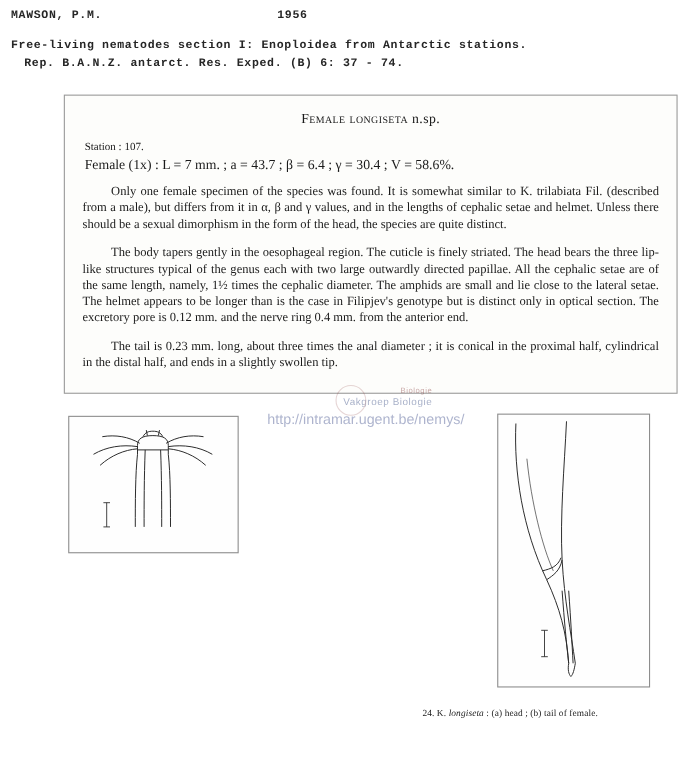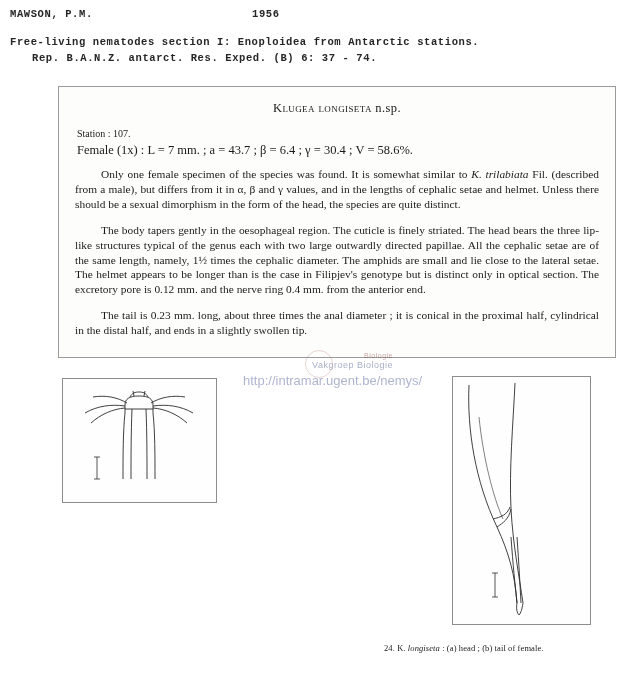--- a/index.html
+++ b/index.html
@@ -35,21 +35,21 @@
     left: 252px;
     top: 8px;
   }
   #hdr-title {
     position: absolute;
     left: 10px;
     top: 36px;
   }
   #hdr-ref {
     position: absolute;
-    left: 20px;
+    left: 10px;
     top: 52px;
     padding-left: 12px;
   }
 
   
   #paper {
     position: absolute;
     left: 58px;
     top: 86px;
     width: 558px;
@@ -87,21 +87,21 @@
   }
   .para {
     font-size: 11.4px;
     line-height: 1.30;
     text-align: justify;
     text-indent: 26px;
     margin-top: 9px;
     margin-left: 2px;
     margin-right: 2px;
   }
-  .it { font-style: italic; }
+  .it { }
 
   
   .tick-mark {
     position: absolute;
     left: 192px;
     top: 92px;
     width: 1px;
     height: 12px;
     background: #555;
   }
@@ -197,21 +197,21 @@
 
 <div class="typed" id="hdr-author">MAWSON, P.M.</div>
 <div class="typed" id="hdr-year">1956</div>
 <div class="typed" id="hdr-title">Free-living nematodes section I: Enoploidea from Antarctic stations.</div>
 <div class="typed" id="hdr-ref">Rep. B.A.N.Z. antarct. Res. Exped. (B) 6: 37 - 74.</div>
 
 <div class="tick-mark"></div>
 <div id="paper">
 
   <div class="sp-title">
-    <span>Klugea longiseta</span><span class="nsp">&nbsp;</span><span class="nsp">n.sp.</span>
+    <span>Female longiseta</span><span class="nsp">&nbsp;</span><span class="nsp">n.sp.</span>
   </div>
 
 
   <div class="station">Station : 107.</div>
 
   <div class="measures">Female (1x) :  L = 7 mm. ;  a = 43.7 ;  β = 6.4 ;  γ = 30.4 ;  V = 58.6%.</div>
 
   <p class="para"><span>Only one female specimen of the species was found.   It is somewhat similar to </span><span class="it">K. trilabiata</span><span> Fil. (described from a male), but differs from it in α, β and γ values, and in the lengths of cephalic setae and helmet. Unless there should be a sexual dimorphism in the form of the head, the species are quite distinct.</span></p>
 
   <p class="para">The body tapers gently in the oesophageal region.   The cuticle is finely striated.   The head bears the three lip-like structures typical of the genus  each with two large outwardly directed papillae. All the cephalic setae are of the same length, namely, 1½ times the cephalic diameter.   The amphids are small and lie close to the lateral setae.   The helmet appears to be longer than is the case in Filipjev's genotype but is distinct only in optical section.   The excretory pore is 0.12 mm. and the nerve ring 0.4 mm. from the anterior end.</p>

